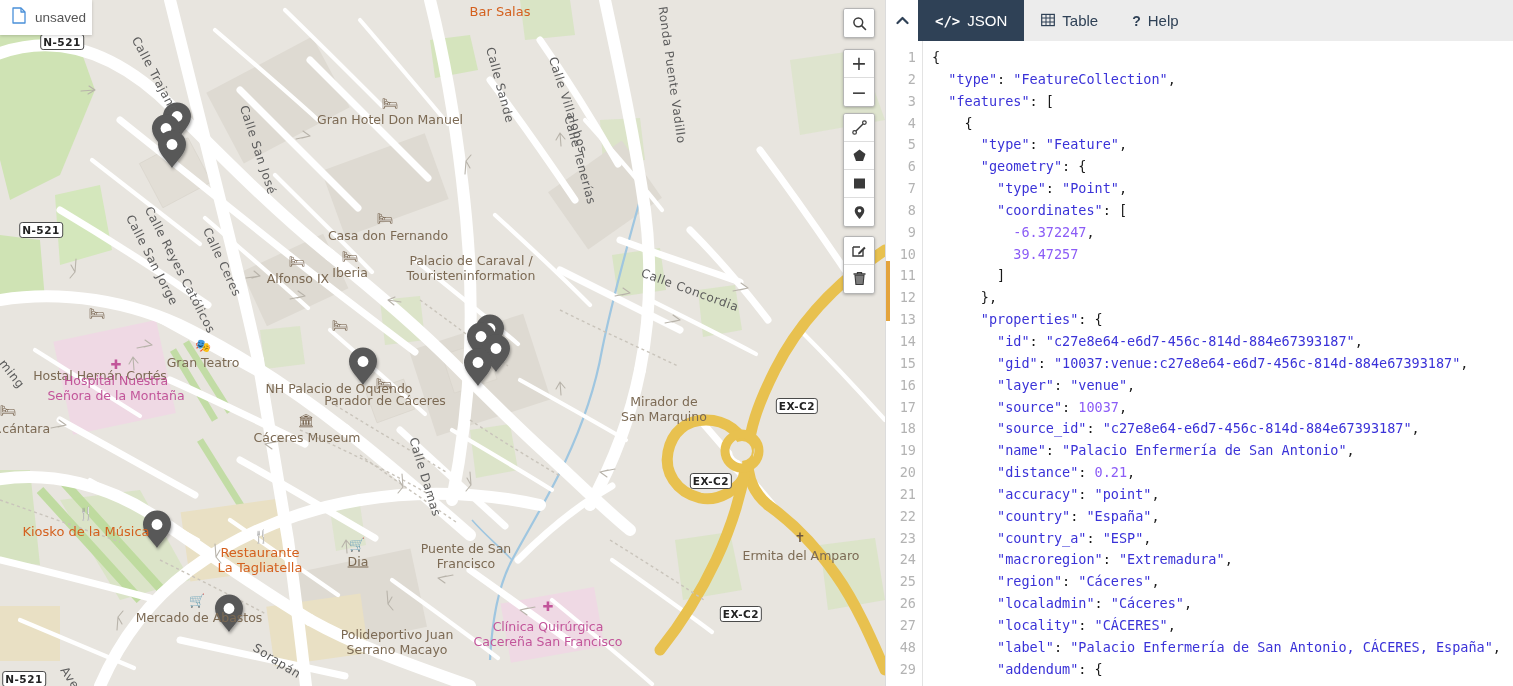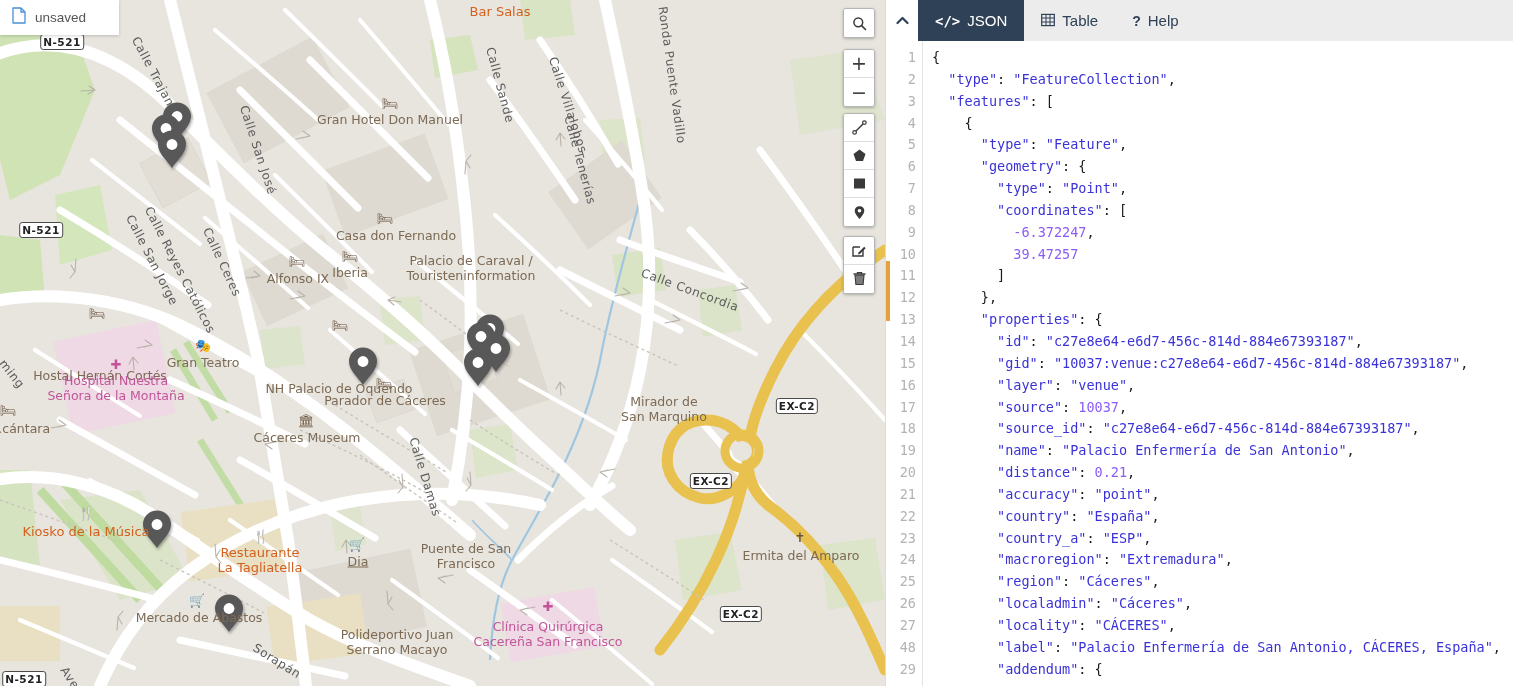--- a/index.html
+++ b/index.html
@@ -64,21 +64,21 @@
     cursor: pointer; background: #fff; color: #3a3a3a;
     border-bottom: 1px solid #ddd;
   }
   .ctl-btn:last-child { border-bottom: none; }
   .ctl-zoom { font-size: 19px; line-height: 1; font-family: "DejaVu Sans", sans-serif; }
 
   
   #file-tab {
     position: absolute; left: 0; top: 0;
     background: #fff;
-    padding: 7px 33px 8px 12px;
+    padding: 7px 6px 8px 12px;
     display: flex; align-items: center; gap: 9px;
     font-size: 13.5px; color: #555;
     box-shadow: 0 1px 3px rgba(0,0,0,.18);
     cursor: pointer; z-index: 40;
   }
   #file-tab .doc { color: #4a90d9; flex: 0 0 auto; }
 
   
   #json-pane {
     position: relative;
@@ -399,21 +399,21 @@
         <div class="label lbl-street" style="left: 277px; top: 661px; transform: translate(-50%, -50%) rotate(32deg);">Sorapán</div>
         <div class="label lbl-street" style="left: 70px; top: 678px; transform: translate(-50%, -50%) rotate(56deg);">Ave</div>
         <div class="label lbl-street" style="left: 8px; top: 369px; transform: translate(-50%, -50%) rotate(52deg);">…ming</div>
       </div>
 
     <div id="poi-layer">
         <div class="label lbl-food" style="left: 500px; top: 11px;">Bar Salas</div>
         <div class="poi-icon ic-brown" style="left: 390px; top: 103px;">🛏</div>
         <div class="label lbl-hotel" style="left: 390px; top: 119px;">Gran Hotel Don Manuel</div>
         <div class="poi-icon ic-brown" style="left: 385px; top: 218px;">🛏</div>
-        <div class="label lbl-hotel" style="left: 388px; top: 235px; margin-left: 8px;">Casa don Fernando</div>
+        <div class="label lbl-hotel" style="left: 388px; top: 235px;">Casa don Fernando</div>
         <div class="poi-icon ic-brown" style="left: 297px; top: 261px;">🛏</div>
         <div class="label lbl-hotel" style="left: 298px; top: 278px;">Alfonso IX</div>
         <div class="poi-icon ic-brown" style="left: 350px; top: 256px;">🛏</div>
         <div class="label lbl-hotel" style="left: 350px; top: 272px; text-align: right;">Iberia</div>
         <div class="label lbl-poi" style="left: 471px; top: 268px;">Palacio de Caraval /
 Touristeninformation</div>
         <div class="poi-icon ic-brown" style="left: 97px; top: 313px;">🛏</div>
         <div class="label lbl-hotel" style="left: 100px; top: 331px; margin-top: 44px;">Hostal Hernán Cortés</div>
         <div class="poi-icon ic-brown" style="left: 203px; top: 345px;">🎭</div>
         <div class="label lbl-poi" style="left: 203px; top: 362px;">Gran Teatro</div>

